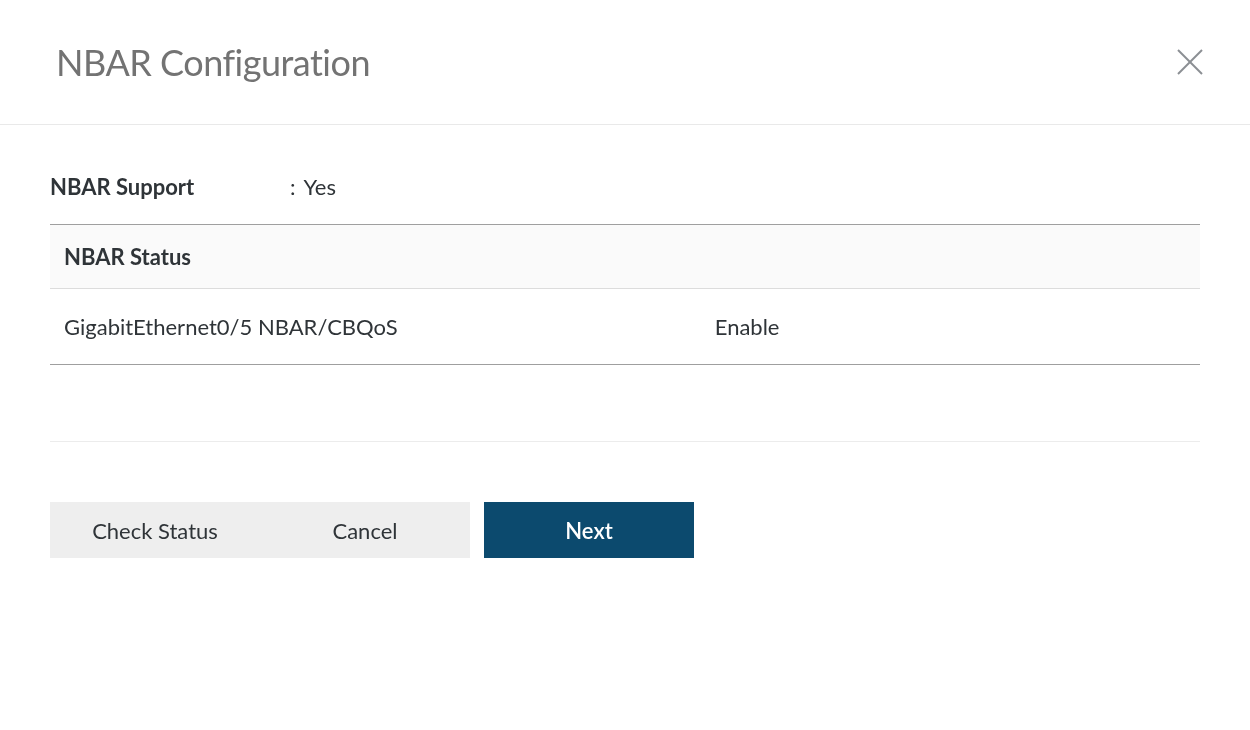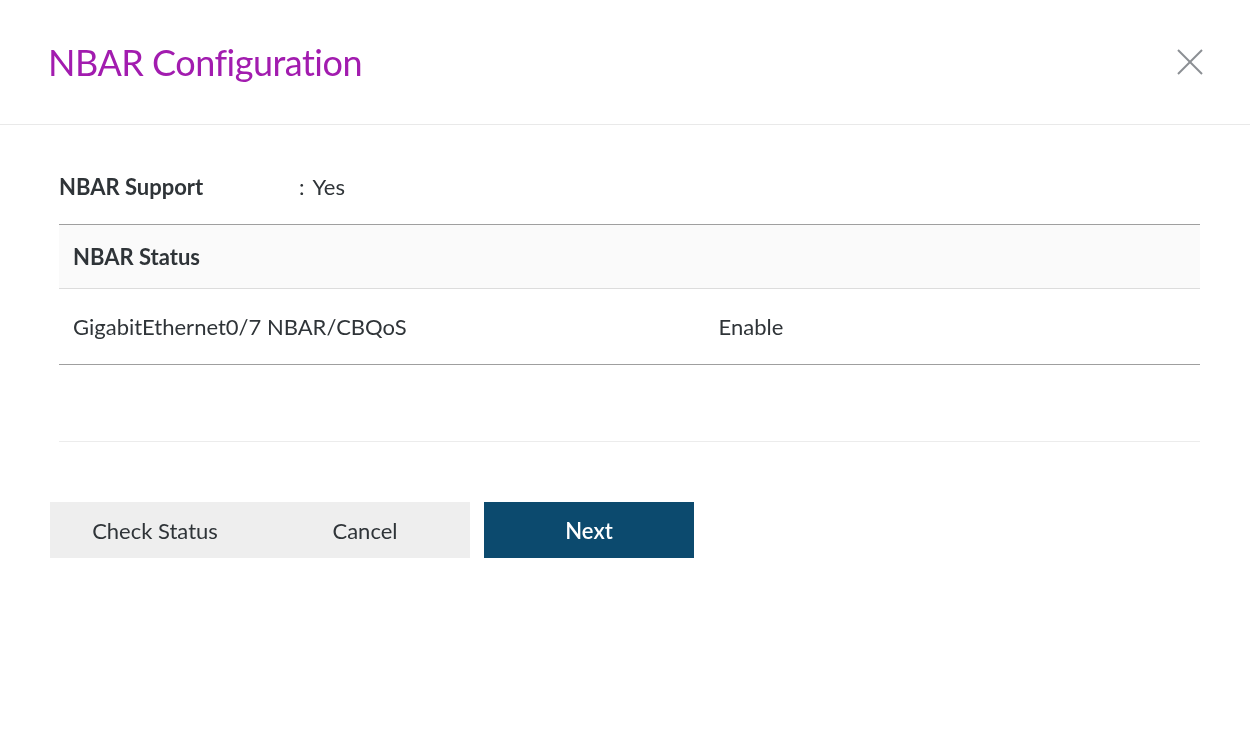--- a/index.html
+++ b/index.html
@@ -17,38 +17,38 @@
     .header {
       display: flex;
       justify-content: space-between;
       align-items: center;
       padding: 40px 44px 40px 48px;
       border-bottom: 1px solid #e9e9e9;
     }
     .header h1 {
       font-size: 36px;
       font-weight: 400;
-      color: #a21caf;
+      color: #737373;
       letter-spacing: -0.5px;
+      margin-left: 8px;
     }
     .close-icon {
       width: 32px;
       height: 32px;
       cursor: pointer;
       display: flex;
       align-items: center;
       justify-content: center;
     }
     .close-icon svg {
       width: 32px;
       height: 32px;
     }
     .content {
       padding: 48px 50px 0 50px;
-      margin-left: 9px;
     }
     .support-row {
       display: flex;
       align-items: center;
       padding-bottom: 24px;
       border-bottom: 1px solid #9f9f9f;
       font-size: 22px;
     }
     .support-label {
       font-weight: 700;
@@ -145,21 +145,21 @@
     <span class="support-label">NBAR Support</span>
     <span class="support-colon">:</span>
     <span class="support-value">Yes</span>
   </div>
 
   <div class="table">
     <div class="table-header">
       <div class="col-status">NBAR Status</div>
     </div>
     <div class="table-row">
-      <div class="col-interface">GigabitEthernet0/7 NBAR/CBQoS</div>
+      <div class="col-interface">GigabitEthernet0/5 NBAR/CBQoS</div>
       <div class="col-status">Enable</div>
     </div>
   </div>
 
   <div class="divider-light"></div>
 </div>
 
 <div class="footer">
   <div class="footer-left">
     <button class="btn btn-gray">Check Status</button>

